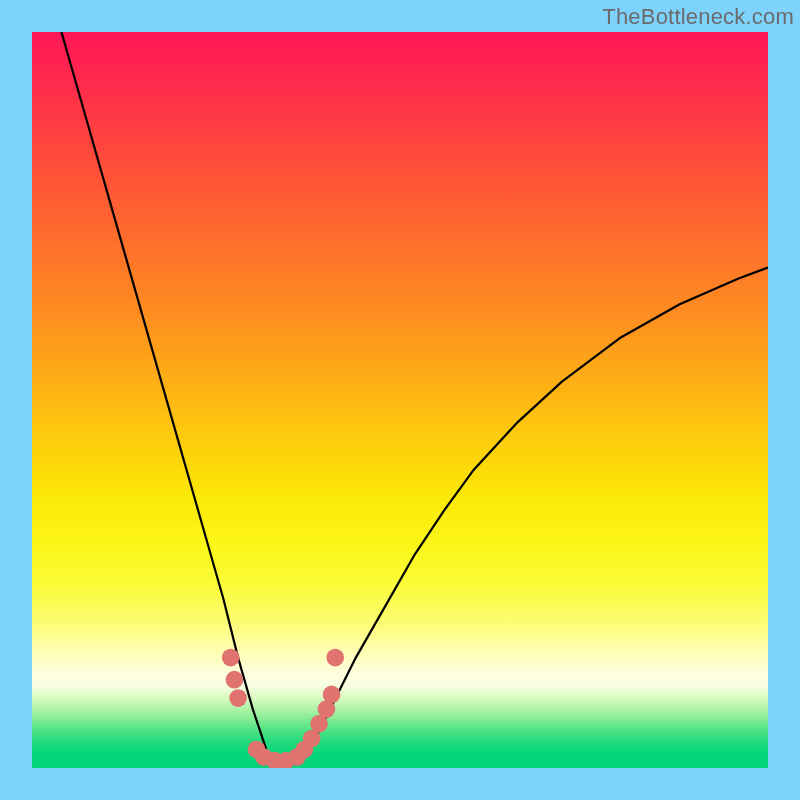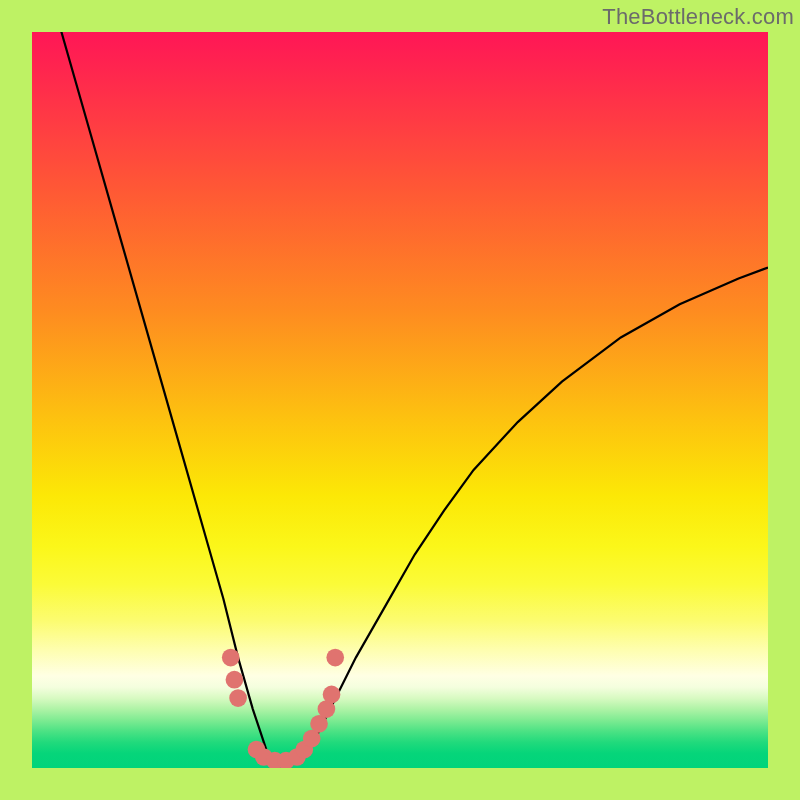--- a/index.html
+++ b/index.html
@@ -1,16 +1,16 @@
 <!DOCTYPE html>
 <html><head>
 <meta charset="utf-8">
 <style>
   html,body{margin:0;padding:0;width:800px;height:800px;overflow:hidden;background:#000}
-  .frame{position:absolute;left:0;top:0;width:800px;height:800px;background:#bef264}
+  .frame{position:absolute;left:0;top:0;width:800px;height:800px;background:#7dd3fc}
   .plot{position:absolute;left:32px;top:32px;width:736px;height:736px;overflow:hidden}
   .grad{position:absolute;left:0;top:0;width:100%;height:100%;
         background:linear-gradient(to bottom,
           #FF1656 0%,
           #FF2E4A 8%,
           #FF5A34 22%,
           #FE8C20 38%,
           #FDC010 52%,
           #FCE806 63%,
           #FBF71A 70%,

